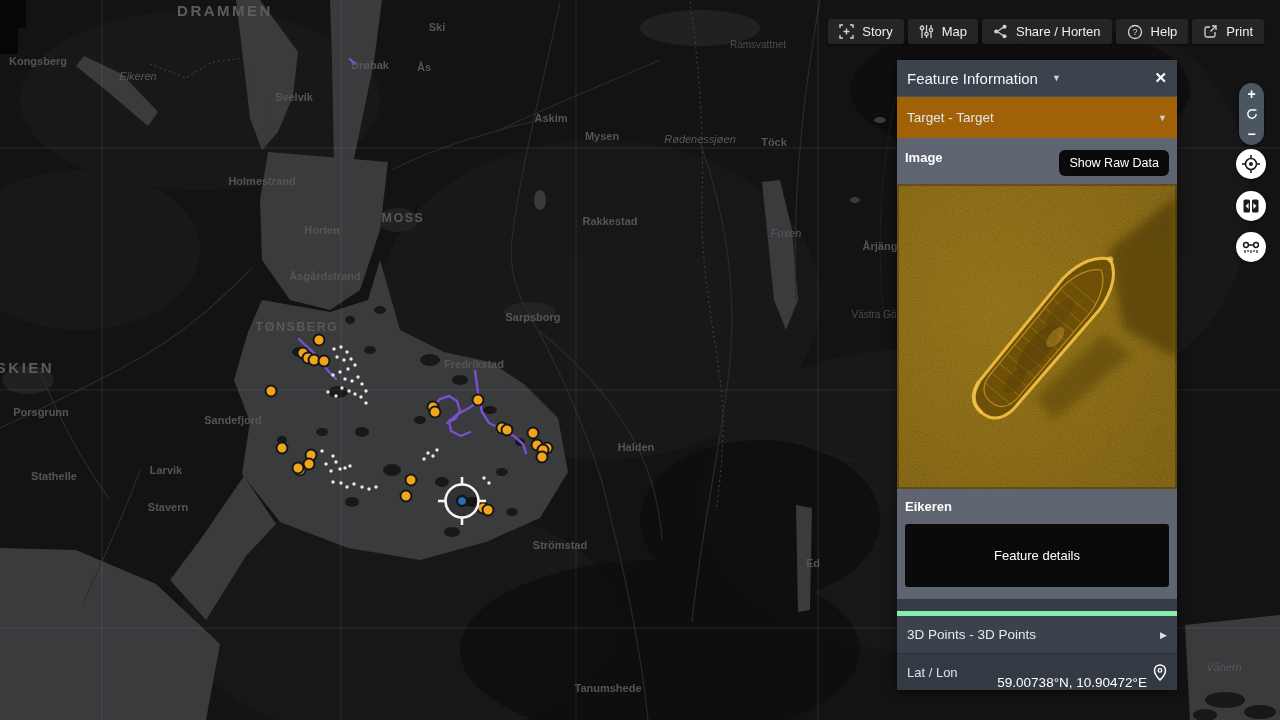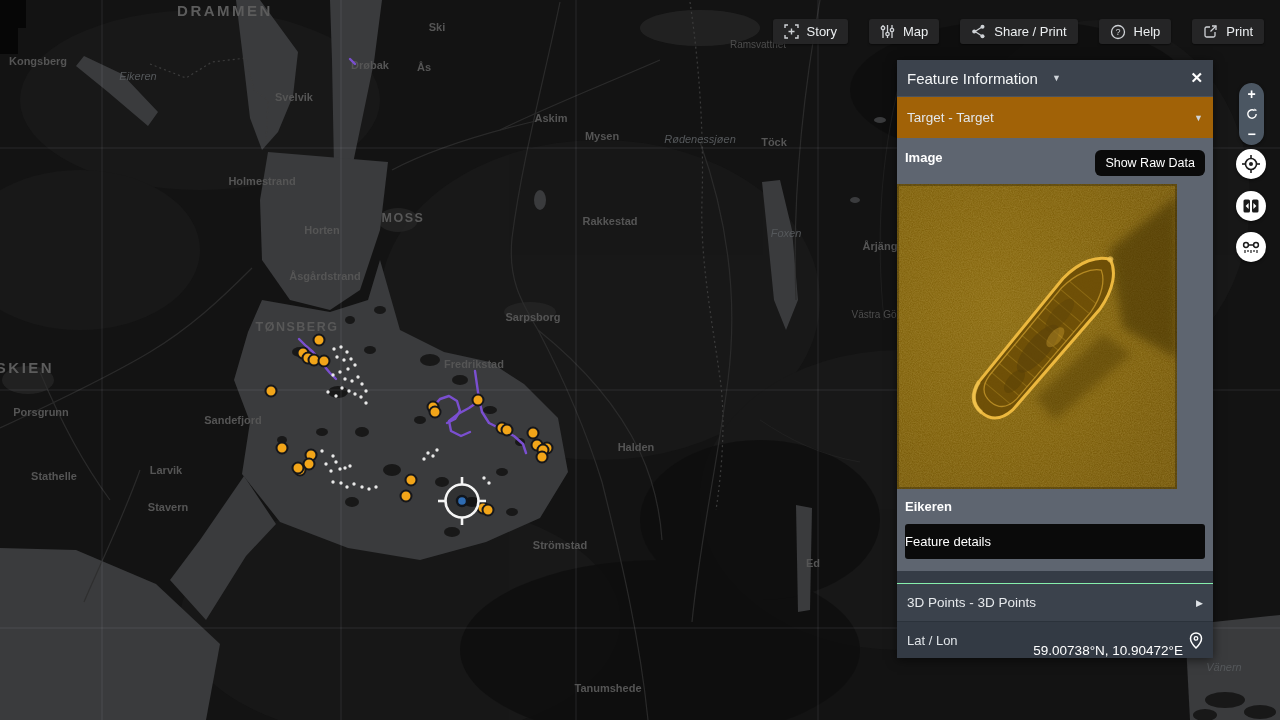--- a/index.html
+++ b/index.html
@@ -8,55 +8,55 @@
 
   
   #map-svg{position:absolute;left:0;top:0;width:1280px;height:720px;display:block;}
   .lbl-big{font-family:"Liberation Sans",sans-serif;font-weight:bold;font-size:15px;fill:#5c5c5c;letter-spacing:2.5px;}
   .lbl-city{font-family:"Liberation Sans",sans-serif;font-weight:bold;font-size:12.5px;fill:#585858;letter-spacing:1.5px;}
   .lbl-town{font-family:"Liberation Sans",sans-serif;font-weight:bold;font-size:11px;fill:#555555;}
   .lbl-small{font-family:"Liberation Sans",sans-serif;font-size:10px;fill:#4d4d4d;}
   .lbl-water{font-family:"Liberation Sans",sans-serif;font-style:italic;font-size:11px;fill:#55585b;}
 
   
-  .toolbar{position:absolute;top:19px;right:16px;display:flex;gap:21px;z-index:30;align-items:center;}
+  .toolbar{position:absolute;top:19px;right:16px;display:flex;gap:4px;z-index:30;align-items:center;}
   .tb-btn{display:flex;align-items:center;gap:8px;height:25px;padding:0 11px;background:rgba(38,38,40,0.96);
     color:#eceff1;font-size:13px;border-radius:3px;cursor:pointer;box-shadow:0 1px 2px rgba(0,0,0,.5);}
   .tb-btn svg{display:block;}
 
   
   .zoom-pill{position:absolute;left:1239px;top:83px;width:25px;height:52px;background:#4b5662;border-radius:13px;
     display:flex;flex-direction:column;align-items:center;justify-content:space-between;padding:5px 0;z-index:30;
     box-shadow:0 1px 3px rgba(0,0,0,.5);}
   .zp-btn{color:#fff;font-size:14px;line-height:12px;height:12px;cursor:pointer;font-weight:bold;}
   .circle-btn{position:absolute;left:1236px;width:30px;height:30px;border-radius:50%;background:#ffffff;z-index:30;
     display:flex;align-items:center;justify-content:center;cursor:pointer;box-shadow:0 1px 3px rgba(0,0,0,.6);}
 
   
-  .panel{position:absolute;left:897px;top:60px;width:316px;z-index:20;box-shadow:0 2px 10px rgba(0,0,0,.55);
+  .panel{position:absolute;left:897px;top:60px;width:280px;z-index:20;box-shadow:0 2px 10px rgba(0,0,0,.55);
     color:#f1f3f4;font-size:13px;}
   .panel-header{height:36px;background:#3c434d;display:flex;align-items:center;padding:0 10px;
     border-bottom:1px solid #4b535e;}
   .panel-title{font-size:15px;color:#f4f6f7;}
   .caret-down{font-size:9px;color:#cfd4d9;margin-left:14px;cursor:pointer;}
   .close-x{margin-left:auto;font-size:15px;font-weight:bold;color:#ffffff;cursor:pointer;}
   .layer-row{height:41px;background:#a16207;display:flex;align-items:center;padding:0 10px;cursor:pointer;
     color:#e3e7eb;font-size:13.5px;}
   .layer-row .caret-down{margin-left:auto;}
   .gray-section{background:#5e6570;}
   .img-head{display:flex;align-items:flex-start;justify-content:space-between;padding:12px 8px 8px 8px;}
   .sec-label{font-weight:bold;font-size:13px;color:#ffffff;}
   .raw-btn{background:#0a0a0a;color:#ffffff;font-size:12.5px;padding:6px 10px;border-radius:6px;cursor:pointer;}
   .sonar{width:280px;height:305px;position:relative;}
   .sonar svg{display:block;}
   .feature-sec{padding:10px 8px 12px 8px;}
-  .details-btn{margin-top:10px;background:#0a0a0a;color:#ffffff;font-size:13px;text-align:left;
-    padding:10px 0;border-radius:3px;cursor:pointer;}
+  .details-btn{margin-top:10px;background:#0a0a0a;color:#ffffff;font-size:13px;text-align:center;
+    padding:24px 0;border-radius:3px;cursor:pointer;}
   .dark-strip{height:12px;background:#353c46;}
-  .points-row{height:37px;background:#3b424c;border-top:1px solid #86efac;display:flex;align-items:center;
+  .points-row{height:37px;background:#3b424c;border-top:5px solid #86efac;display:flex;align-items:center;
     padding:0 10px;cursor:pointer;color:#e6e9ec;font-size:13.5px;}
   .caret-right{margin-left:auto;font-size:9px;color:#dfe3e7;}
   .latlon-row{height:36px;background:#333a44;border-top:1px solid #2b323b;display:flex;align-items:center;
     padding:0 10px;font-size:13px;color:#dfe3e7;}
   .latlon-val{margin-left:auto;font-size:13.5px;color:#ffffff;margin-top:20px;}
   .pin{margin-left:6px;cursor:pointer;display:flex;}
 </style>
 </head>
 <body>
 
@@ -326,21 +326,21 @@
         <g stroke="#cfd2d6" stroke-width="1.3">
           <line x1="4" y1="7.5" x2="11" y2="3"></line>
             <line x1="4" y1="7.5" x2="11" y2="12"></line>
         </g>
         <g fill="#cfd2d6">
           <circle cx="11.5" cy="2.8" r="2"></circle>
             <circle cx="3.2" cy="7.5" r="2"></circle>
             <circle cx="11.5" cy="12.2" r="2"></circle>
         </g>
       </svg>
-      <span>Share / Print</span>
+      <span>Share / Horten</span>
     </div>
     <div class="tb-btn">
       <svg width="16" height="16" viewBox="0 0 16 16">
         <circle cx="8" cy="8" r="6.5" fill="none" stroke="#cfd2d6" stroke-width="1.3"></circle>
         <text x="8" y="11" text-anchor="middle" font-size="9" font-family="Liberation Sans, sans-serif" fill="#cfd2d6">?</text>
       </svg>
       <span>Help</span>
     </div>
     <div class="tb-btn">
       <svg width="15" height="15" viewBox="0 0 15 15">

